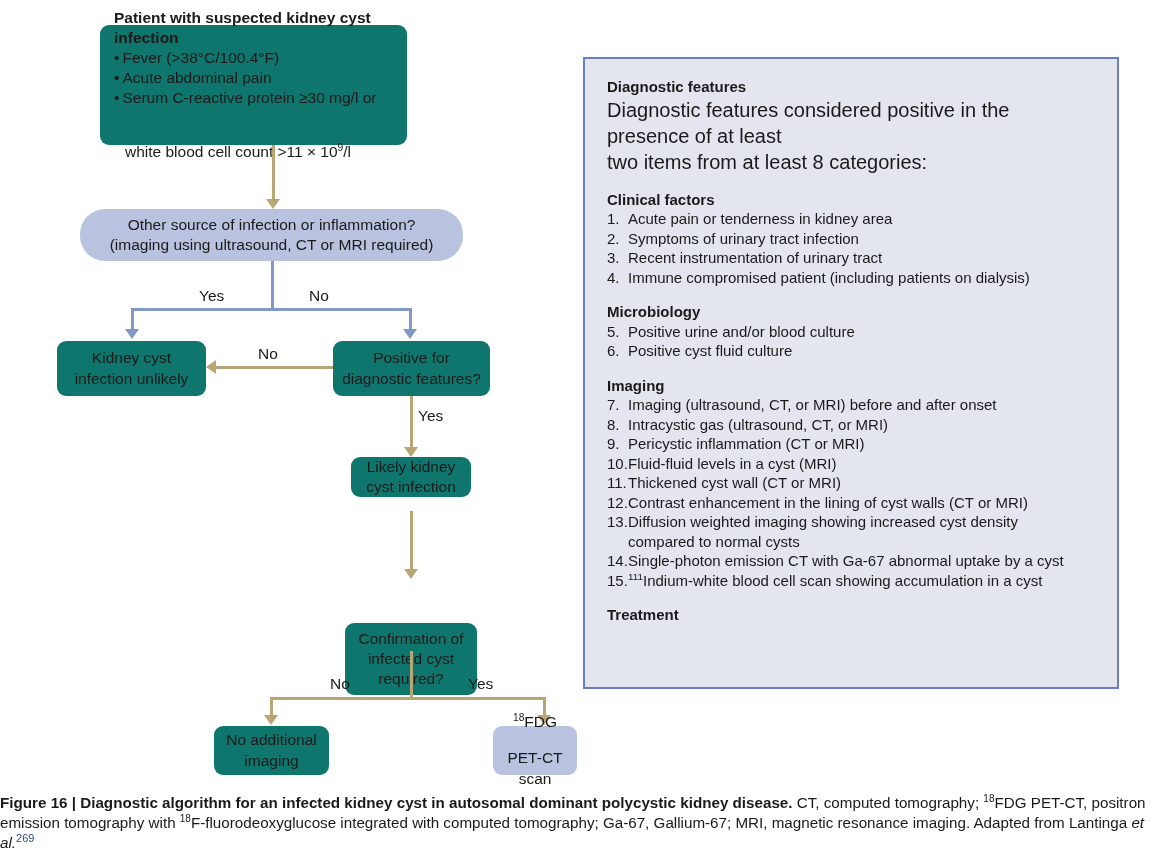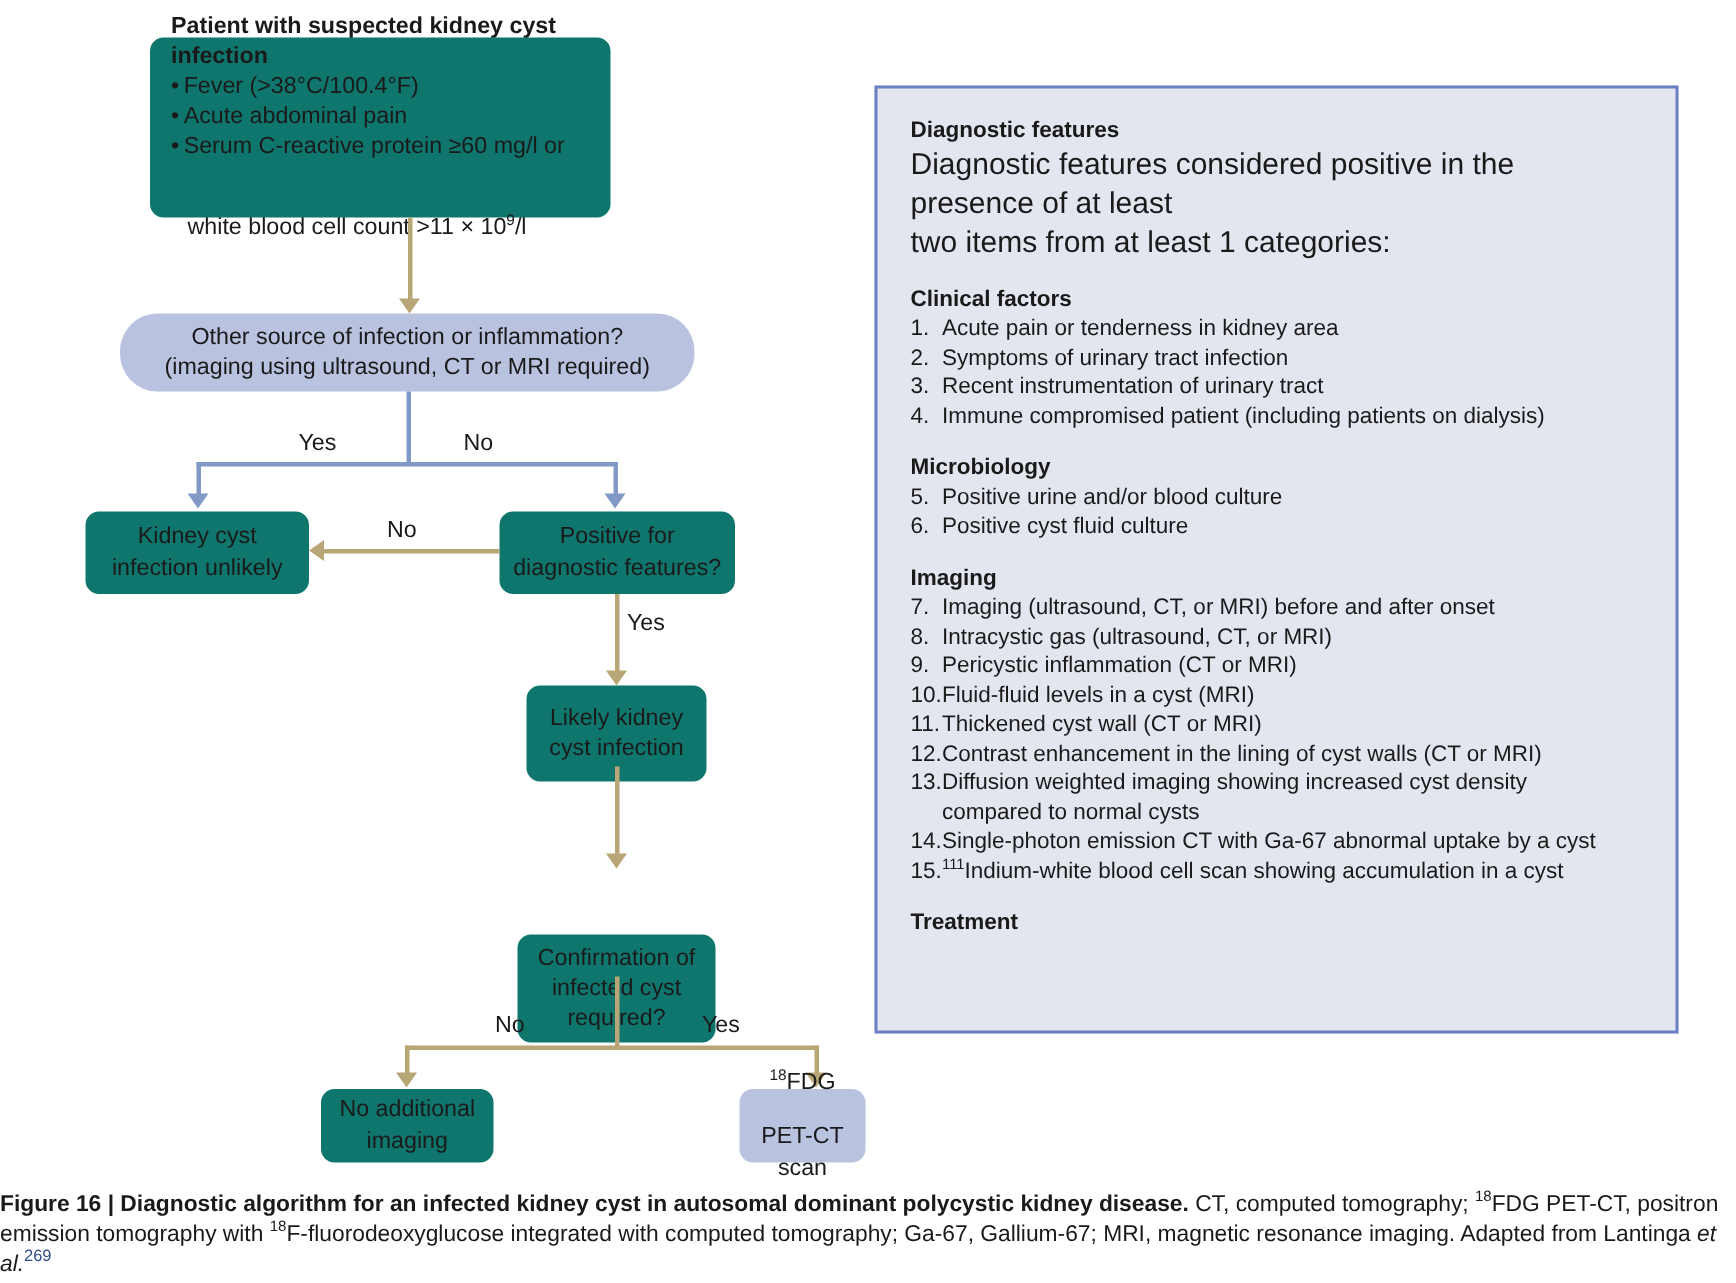--- a/index.html
+++ b/index.html
@@ -115,21 +115,21 @@
   #caption i { font-style: italic; }
   #caption .ref { color: #2d4a8a; font-size: 0.72em; vertical-align: super; line-height: 0; }
 </style>
 </head>
 <body>
 
 <div class="box tan left" id="node-patient" style="left:100px; top:25px; width:307px; height:120px; padding:10px 14px;">
   <div class="box-title">Patient with suspected kidney cyst infection</div>
   <div class="bullet-line"><span class="dot">•</span><span>Fever (&gt;38°C/100.4°F)</span></div>
   <div class="bullet-line"><span class="dot">•</span><span>Acute abdominal pain</span></div>
-  <div class="bullet-line"><span class="dot">•</span><span>Serum C-reactive protein ≥60 mg/l or</span></div>
+  <div class="bullet-line"><span class="dot">•</span><span>Serum C-reactive protein ≥30 mg/l or</span></div>
   <div class="bullet-line indent"><span>white blood cell count &gt;11 × 10</span><sup>9</sup><span>/l</span></div>
 </div>
 
 <div class="vline" style="left:272px; top:145px; width:2.5px; height:56px;"></div>
 <div class="arrow-down" style="left:266px; top:199px;"></div>
 
 <div class="box blue center" id="node-other-source" style="left:80px; top:209px; width:383px; height:52px;border-radius:25px;">
   <div>Other source of infection or inflammation?</div>
   <div>(imaging using ultrasound, CT or MRI required)</div>
 </div>
@@ -154,21 +154,21 @@
 </div>
 
 <div class="hline" style="left:216px; top:366px; width:117px; height:2.5px;"></div>
 <div class="arrow-left" style="left:206px; top:360px;"></div>
 <div class="edge-label" style="left:258px; top:345px;">No</div>
 
 <div class="vline" style="left:410px; top:396px; width:2.5px; height:53px;"></div>
 <div class="arrow-down" style="left:404px; top:447px;"></div>
 <div class="edge-label" style="left:418px; top:407px;">Yes</div>
 
-<div class="box tan center" id="node-likely" style="left:351px; top:457px; width:120px; height:64px;">
+<div class="box tan center" id="node-likely" style="left:351px; top:457px; width:120px; height:40px;">
   <div>Likely kidney</div>
   <div>cyst infection</div>
 </div>
 
 <div class="vline" style="left:410px; top:511px; width:2.5px; height:60px;"></div>
 <div class="arrow-down" style="left:404px; top:569px;"></div>
 
 <div class="box tan center" id="node-confirmation" style="left:345px; top:579px; width:132px; height:72px;margin-top:44px;">
   <div>Confirmation of</div>
   <div>infected cyst</div>
@@ -191,21 +191,21 @@
 
 <div class="box blue center" id="node-pet-ct" style="left:493px; top:726px; width:84px; height:49px;gap:16px;">
   <div><sup>18</sup><span>FDG</span></div>
   <div>PET-CT scan</div>
 </div>
 
 <div id="features-panel" style="left:583px; top:57px; width:536px; height:632px;">
 
   <div class="panel-heading">Diagnostic features</div>
   <div class="panel-text">Diagnostic features considered positive in the presence of at least</div>
-  <div class="panel-text">two items from at least 1 categories:</div>
+  <div class="panel-text">two items from at least 8 categories:</div>
 
   <div class="panel-gap"></div>
 
   <div class="panel-heading">Clinical factors</div>
   <div class="panel-item">
     <span class="num">1.</span>
     <span class="txt">Acute pain or tenderness in kidney area</span>
   </div>
   <div class="panel-item">
     <span class="num">2.</span>

